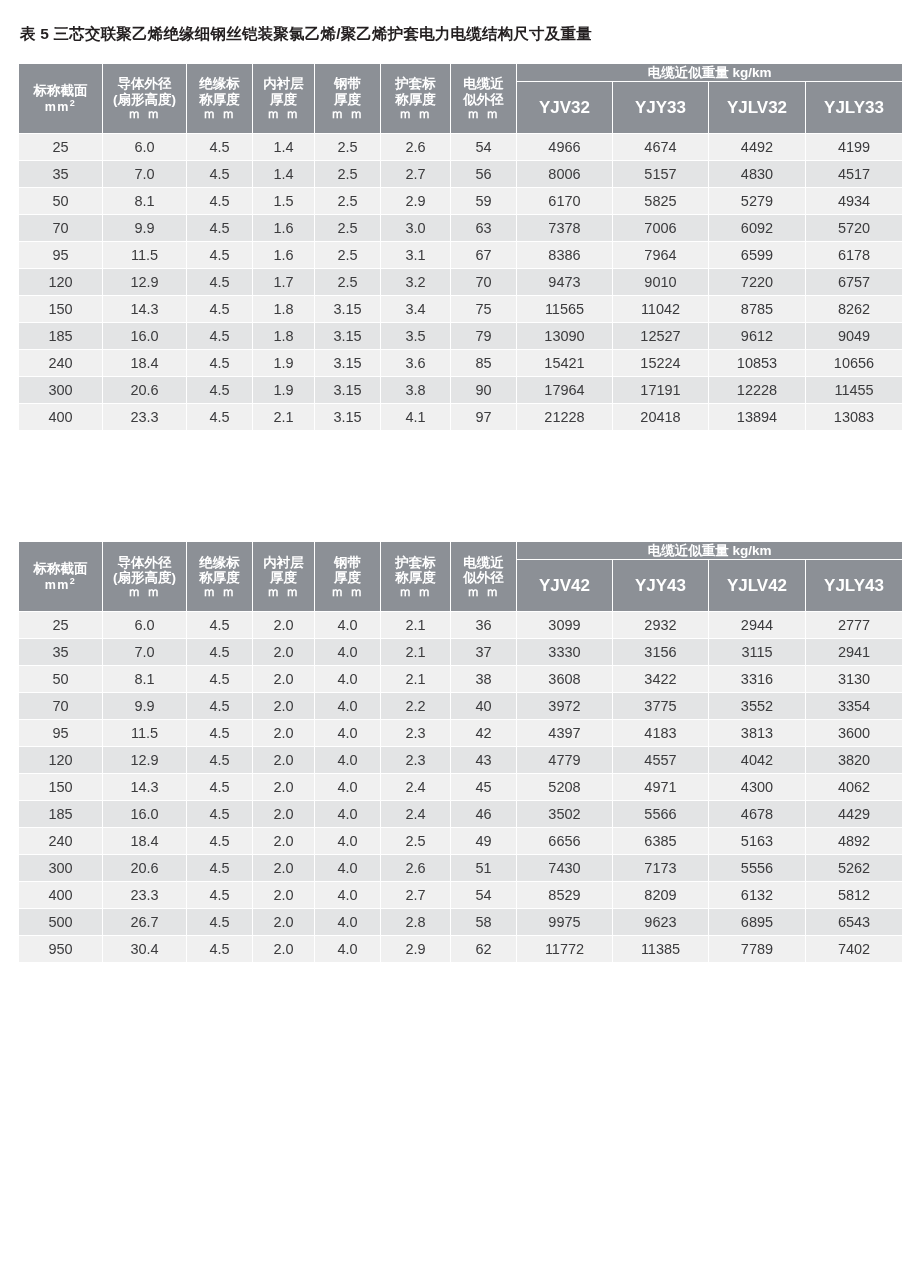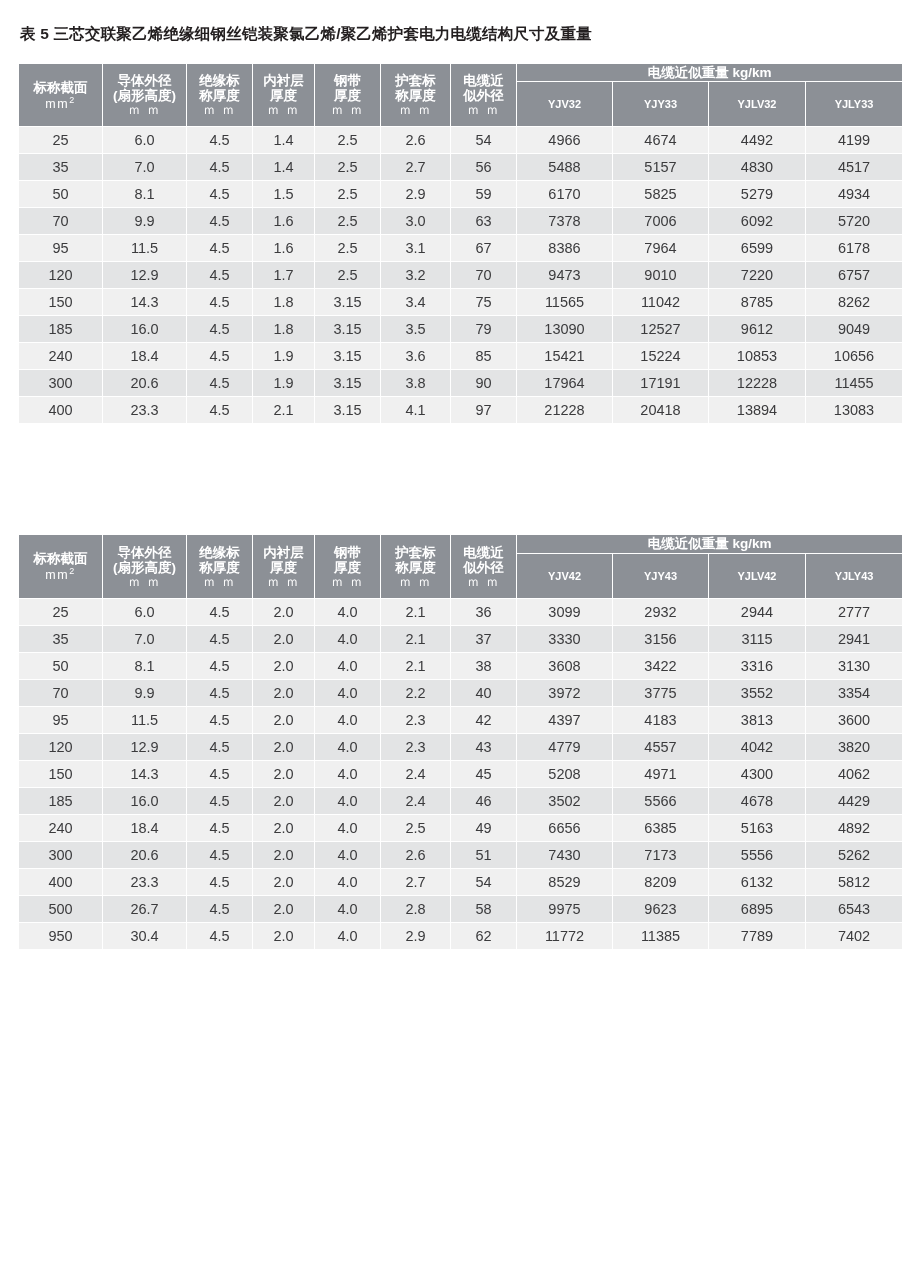--- a/index.html
+++ b/index.html
@@ -45,27 +45,27 @@
   }
   thead th {
     background: #8c9096;
     color: #ffffff;
     font-weight: bold;
     font-size: 13.5px;
     line-height: 1.12;
     padding: 1px 2px;
   }
   thead th.sub {
-    font-size: 11px;
+    font-size: 17px;
     padding: 16px 2px;
   }
   thead th .unit {
     display: block;
     font-size: 12.5px;
-    font-weight: normal;
+    font-weight: bold;
     letter-spacing: 1.5px;
   }
   thead th .sup {
     font-size: 9px;
     vertical-align: super;
   }
   tbody td {
     font-size: 14.5px;
     color: #3b3b3d;
     padding: 5px 2px;
@@ -162,21 +162,21 @@
             <td>4199</td>
           </tr>
           <tr>
             <td>35</td>
             <td>7.0</td>
             <td>4.5</td>
             <td>1.4</td>
             <td>2.5</td>
             <td>2.7</td>
             <td>56</td>
-            <td>5488</td>
+            <td>8006</td>
             <td>5157</td>
             <td>4830</td>
             <td>4517</td>
           </tr>
           <tr>
             <td>50</td>
             <td>8.1</td>
             <td>4.5</td>
             <td>1.5</td>
             <td>2.5</td>

